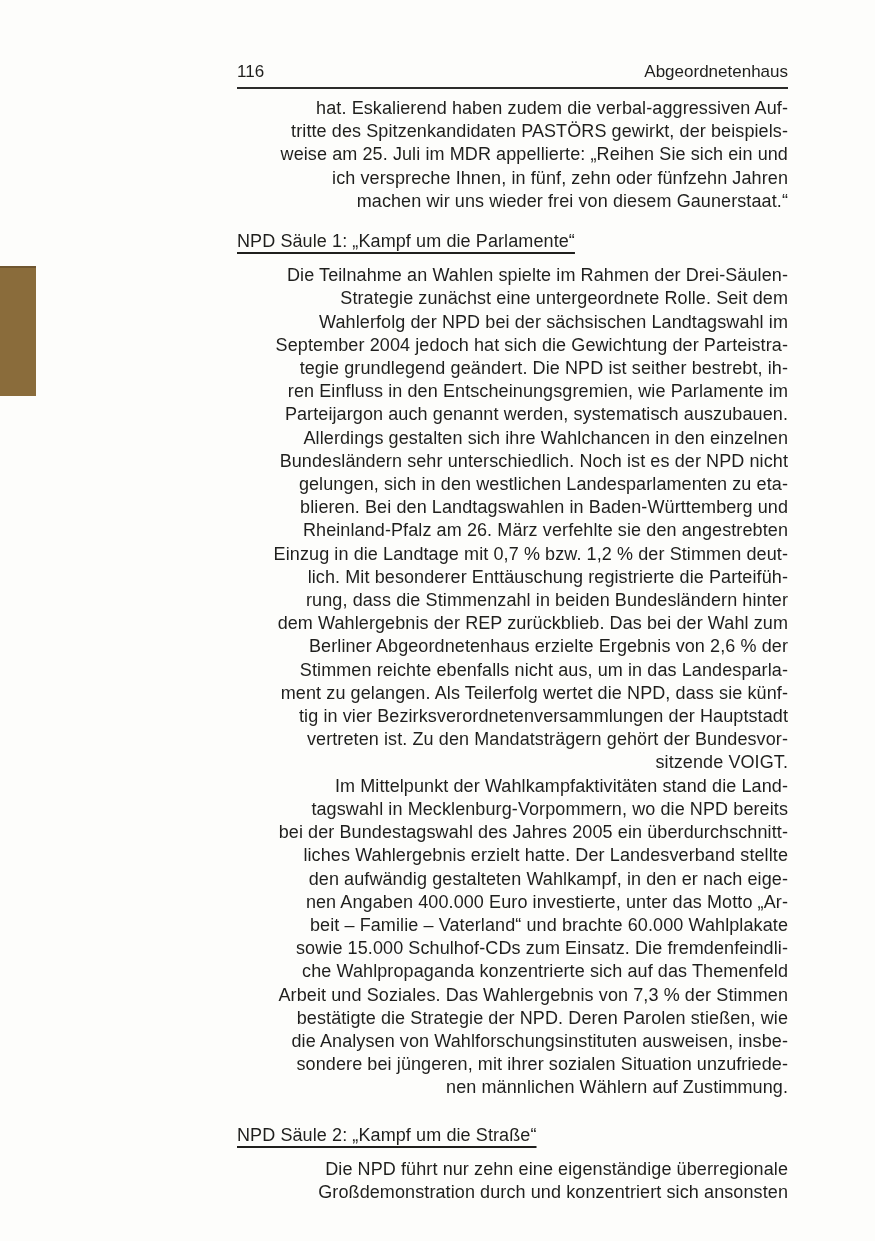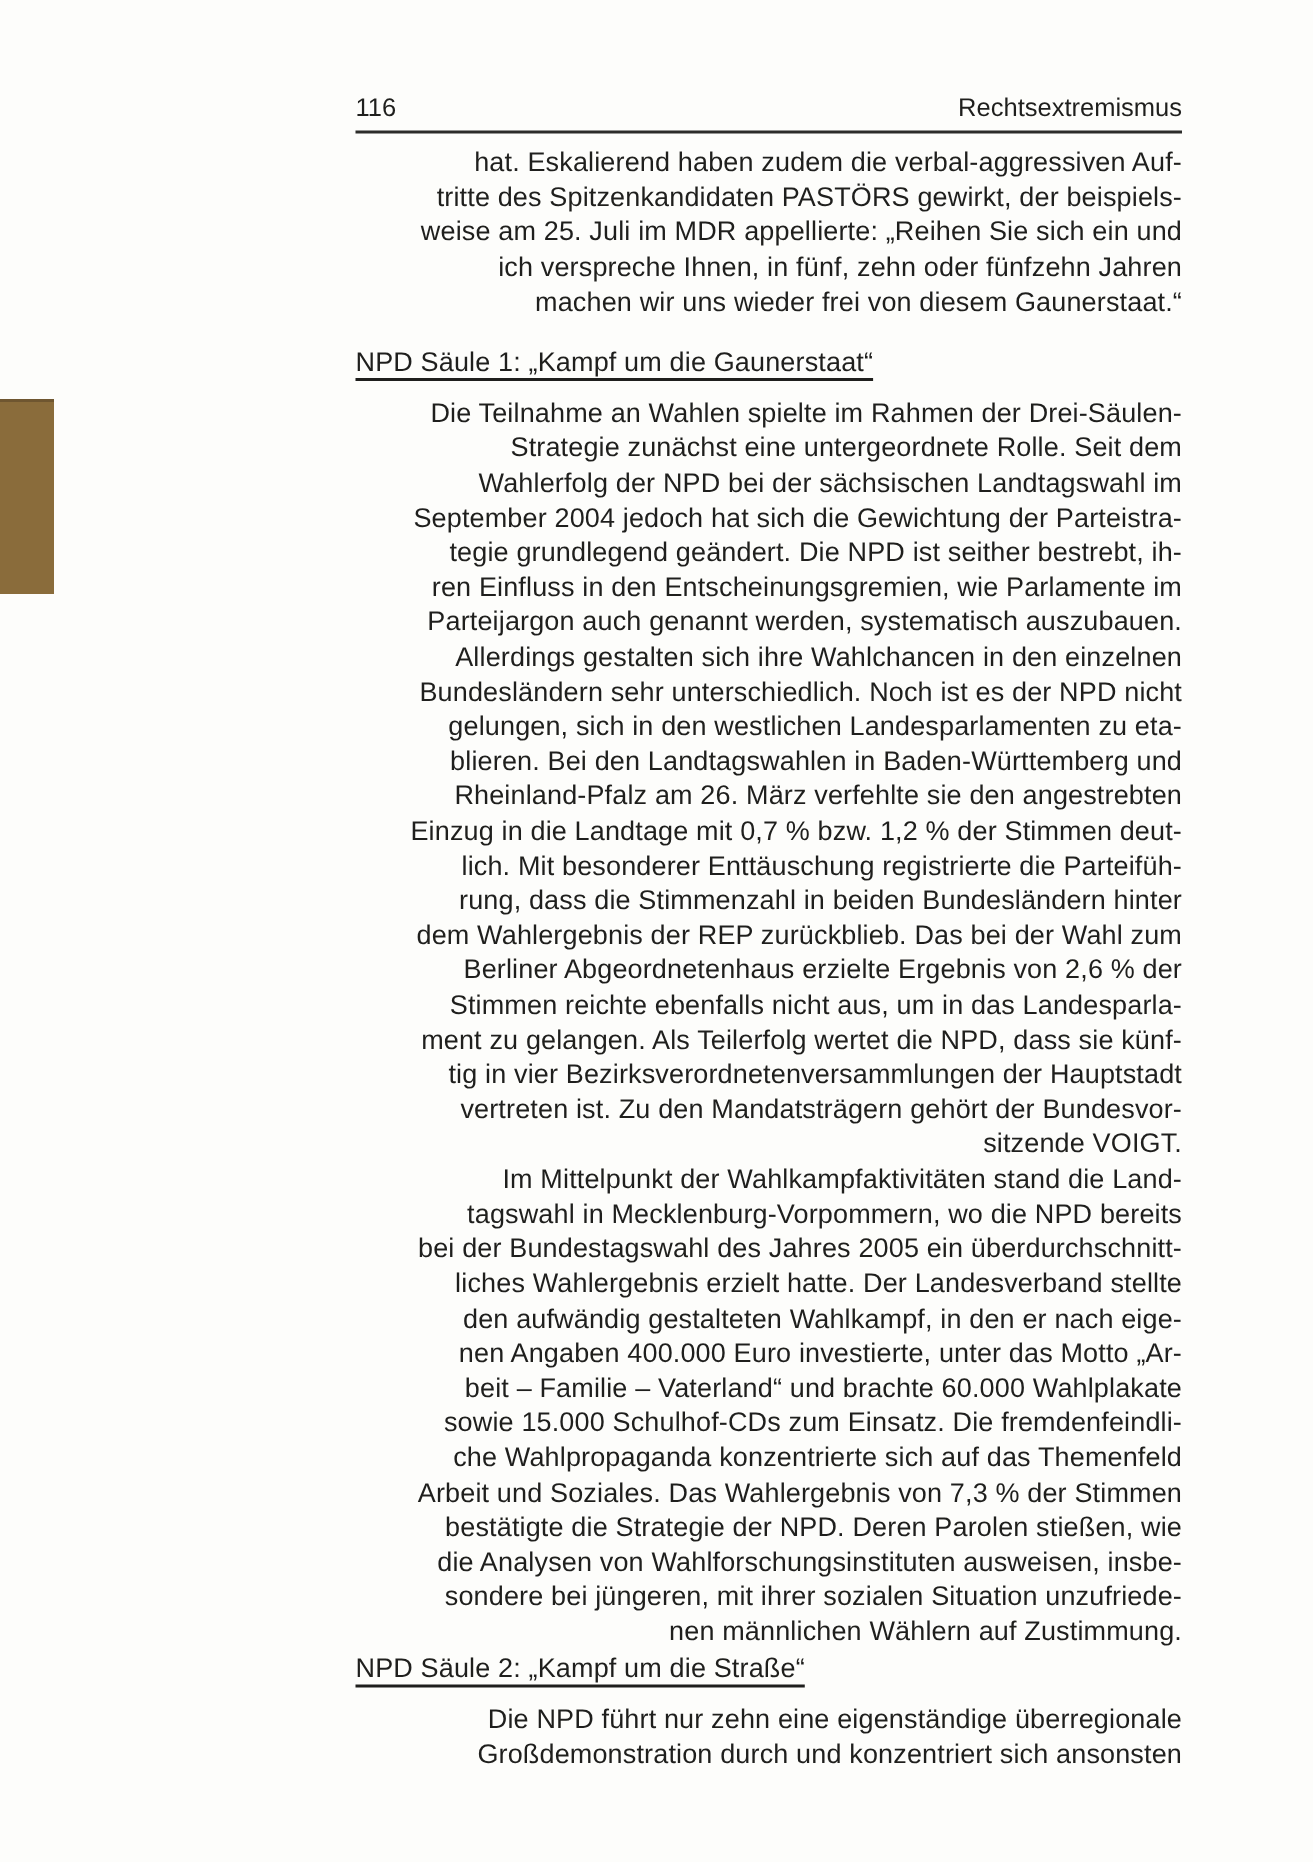--- a/index.html
+++ b/index.html
@@ -63,44 +63,44 @@
     margin: 17px 0 0 0;
     font-size: 18px;
     font-weight: normal;
     line-height: 23.2px;
     letter-spacing: 0.1px;
     text-decoration: underline;
     text-underline-offset: 5px;
     text-decoration-thickness: 1.5px;
   }
   .section-heading.second {
-    margin-top: 1px;
+    margin-top: 24px;
   }
 </style>
 </head>
 <body>
 
 <div class="page">
 
   <div class="chapter-tab"></div>
 
   <div class="content">
 
     <div class="running-header">
       <span class="page-number">116</span>
-      <span class="running-title">Rechtsextremismus</span>
+      <span class="running-title">Abgeordnetenhaus</span>
     </div>
 
     <p class="para first">hat. Eskalierend haben zudem die verbal-aggressiven Auf-
 tritte des Spitzenkandidaten PASTÖRS gewirkt, der beispiels-
 weise am 25. Juli im MDR appellierte: „Reihen Sie sich ein und
 ich verspreche Ihnen, in fünf, zehn oder fünfzehn Jahren
 machen wir uns wieder frei von diesem Gaunerstaat.“</p>
 
-    <h2 class="section-heading">NPD Säule 1: „Kampf um die Gaunerstaat“</h2>
+    <h2 class="section-heading">NPD Säule 1: „Kampf um die Parlamente“</h2>
 
     <p class="para after-heading">Die Teilnahme an Wahlen spielte im Rahmen der Drei-Säulen-
 Strategie zunächst eine untergeordnete Rolle. Seit dem
 Wahlerfolg der NPD bei der sächsischen Landtagswahl im
 September 2004 jedoch hat sich die Gewichtung der Parteistra-
 tegie grundlegend geändert. Die NPD ist seither bestrebt, ih-
 ren Einfluss in den Entscheinungsgremien, wie Parlamente im
 Parteijargon auch genannt werden, systematisch auszubauen.
 Allerdings gestalten sich ihre Wahlchancen in den einzelnen
 Bundesländern sehr unterschiedlich. Noch ist es der NPD nicht

